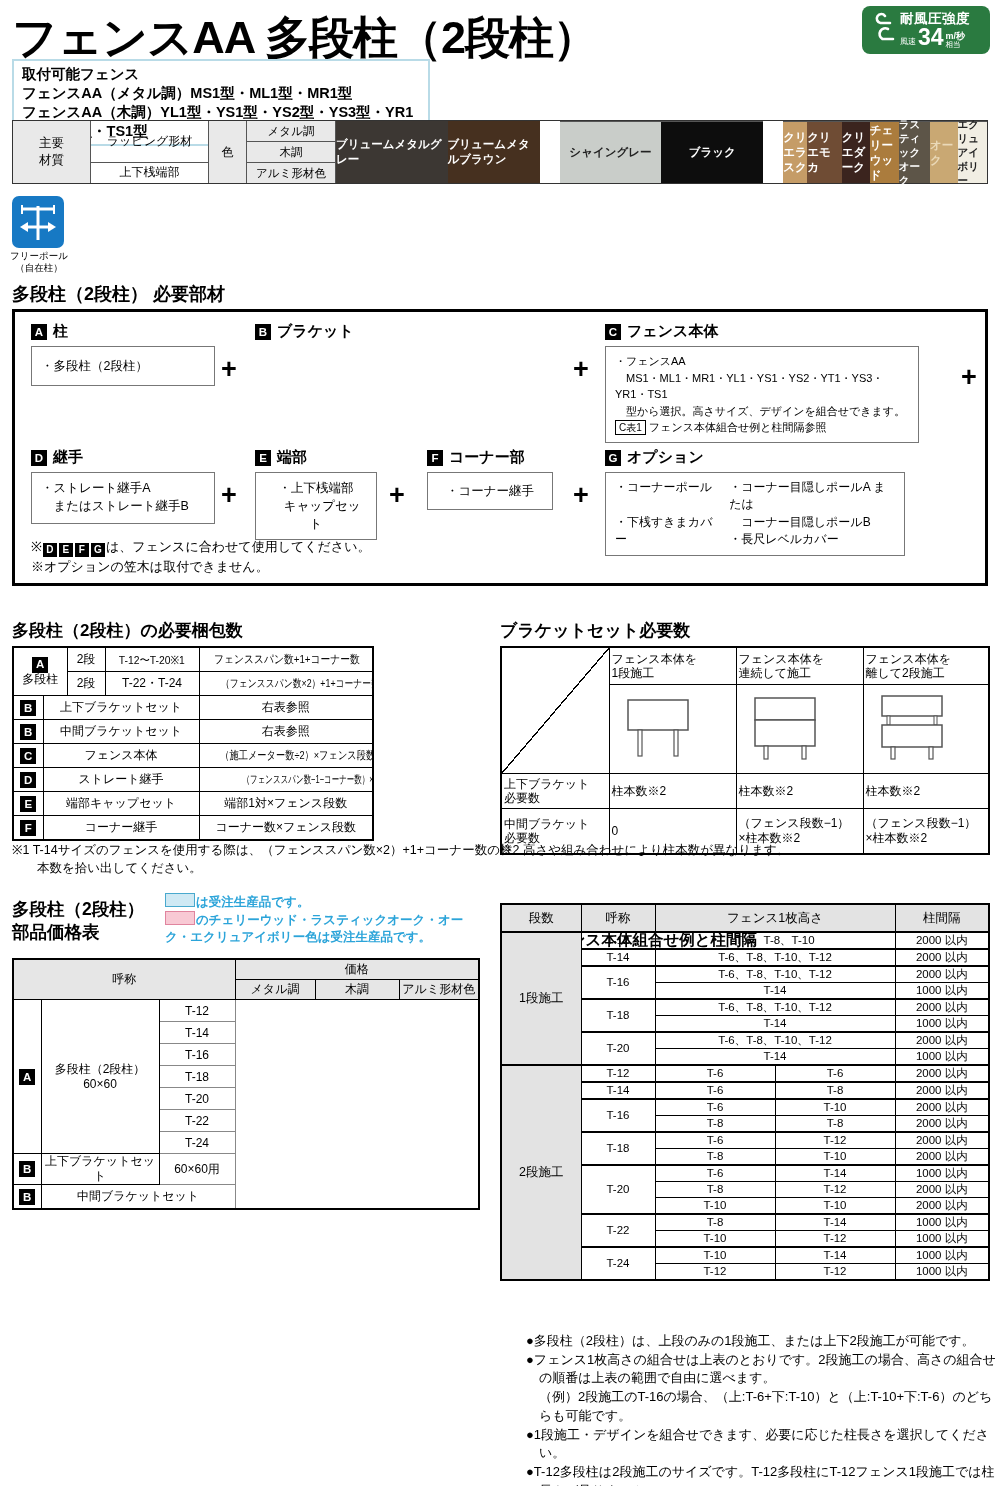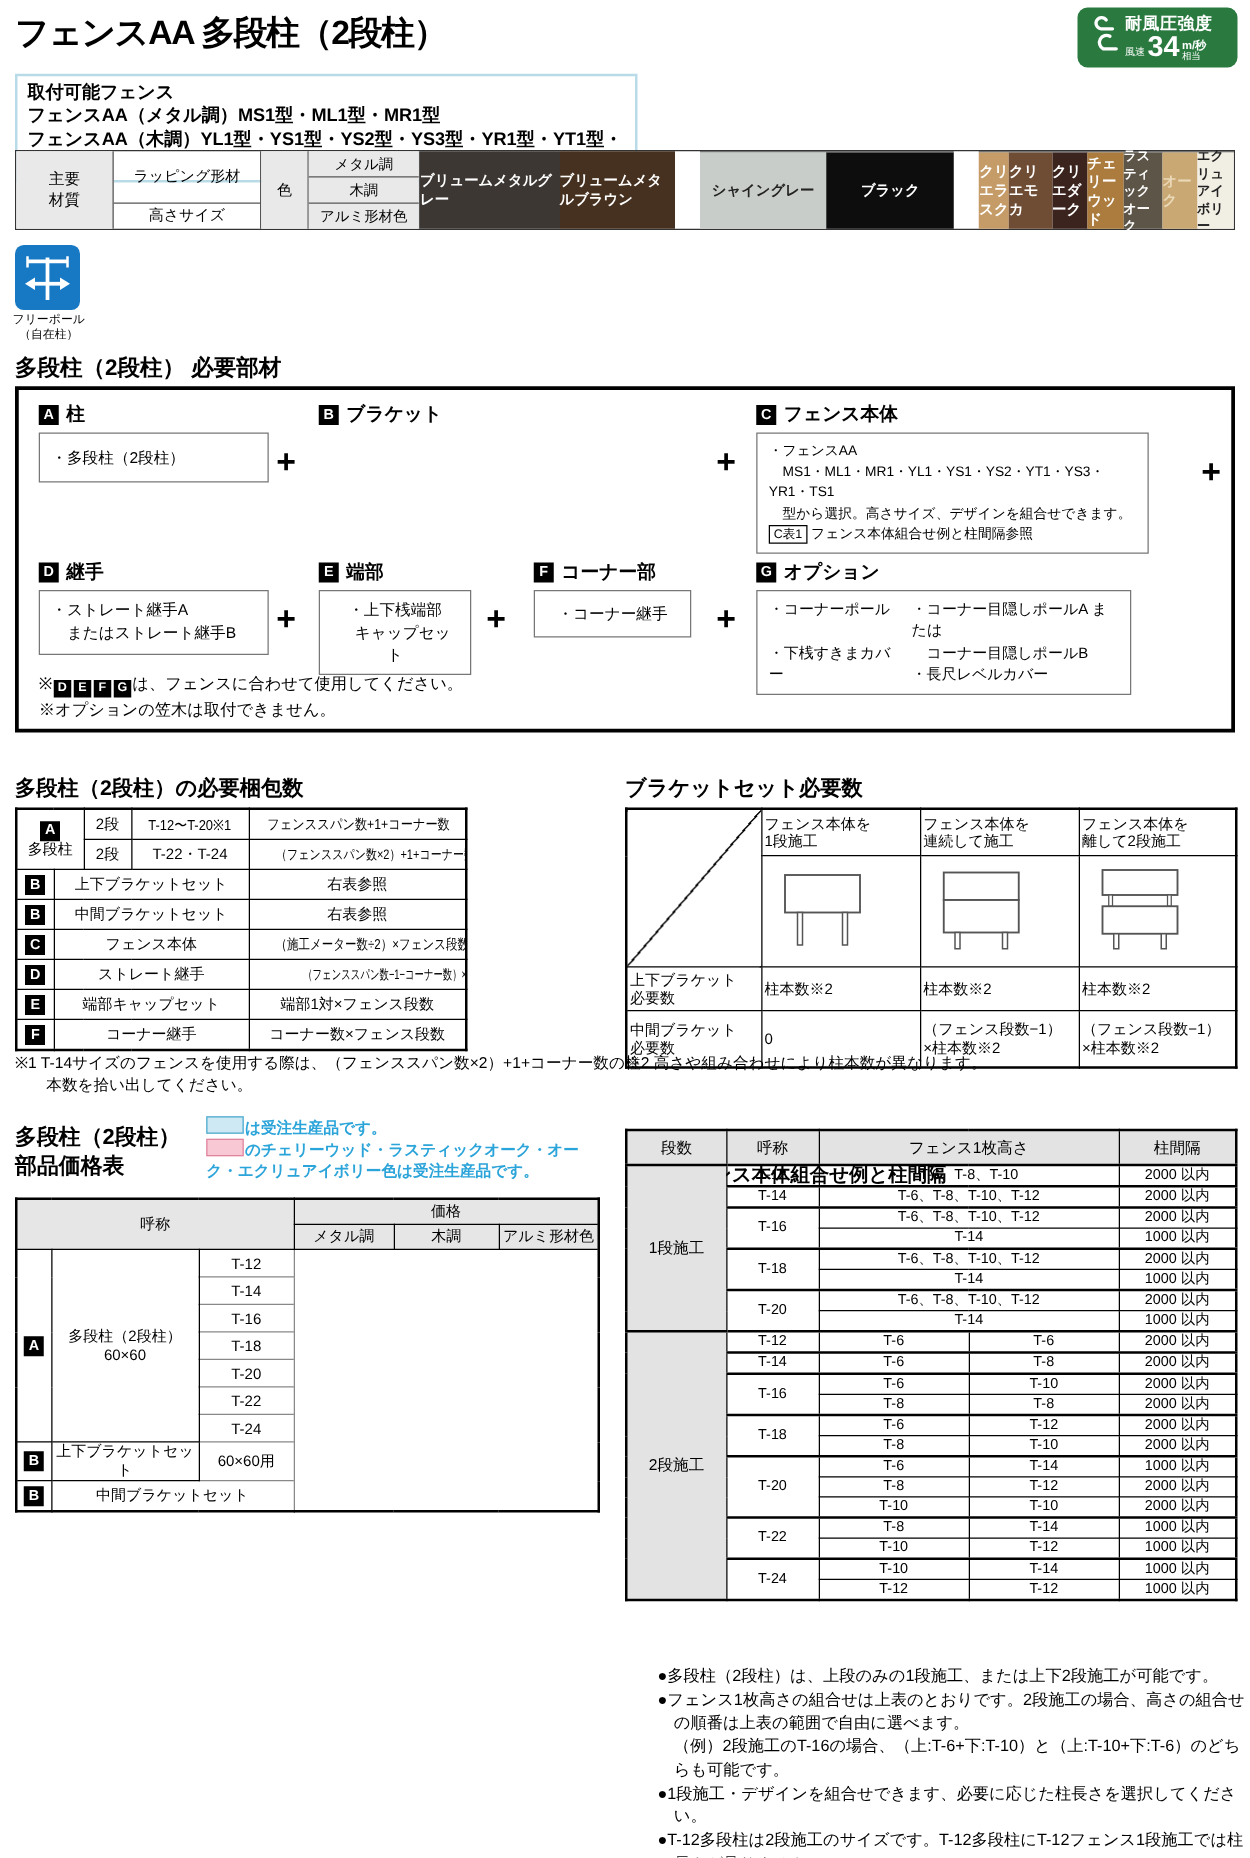--- a/index.html
+++ b/index.html
@@ -2,33 +2,33 @@
 <html><head>
 <meta charset="utf-8">
 <style>
   html,body{margin:0;padding:0;}
   body{width:1000px;height:1486px;position:relative;background:#fff;color:#000;
        font-family:"Liberation Sans",sans-serif;}
   .prewrap{white-space:pre-line;}
   .abs{position:absolute;}
 
   
-  .page-title{top:8px;left:12px;font-size:27px;font-weight:800;letter-spacing:-1px;}
+  .page-title{top:8px;left:12px;font-size:45px;font-weight:800;letter-spacing:-1px;}
   .wind-badge{top:6px;left:862px;width:128px;height:48px;background:#2a7a40;border-radius:8px;
       color:#fff;display:flex;align-items:center;padding:3px 7px;box-sizing:border-box;gap:5px;}
   .wb-text{display:flex;flex-direction:column;line-height:1;}
   .wb-title{font-size:13.5px;font-weight:bold;margin-bottom:3px;letter-spacing:0.5px;}
   .wb-row{display:flex;align-items:flex-end;gap:2px;}
   .wb-speedlabel{font-size:8px;padding-bottom:2px;}
   .wb-value{font-size:23px;font-weight:bold;line-height:0.85;}
   .wb-unitcol{display:flex;flex-direction:column;line-height:1;}
   .wb-unit{font-size:9px;font-weight:bold;}
   .wb-note{font-size:7.5px;}
 
-  .fence-box{top:59px;left:12px;width:498px;border:2px solid #b9dbe7;background:#fff;
+  .fence-box{top:59px;left:12px;width:418px;border:2px solid #b9dbe7;background:#fff;
       padding:4px 8px;box-sizing:border-box;font-size:14.5px;font-weight:bold;line-height:1.3;}
 
   
   .mat-table{top:120px;left:12px;width:976px;height:64px;display:flex;border:1px solid #333;
       box-sizing:border-box;font-size:12px;}
   .mat-cell{display:flex;align-items:center;justify-content:center;text-align:center;box-sizing:border-box;}
   .mat-main{width:78px;background:#e9e9e9;border-right:1px solid #555;font-size:12.5px;}
   .mat-forms{width:117px;display:flex;flex-direction:column;border-right:1px solid #555;}
   .mat-wrap{flex:2;border-bottom:1px solid #555;}
   .mat-alumi{flex:1;}
@@ -148,21 +148,21 @@
   <div>取付可能フェンス</div>
   <div>フェンスAA（メタル調）MS1型・ML1型・MR1型</div>
   <div>フェンスAA（木調）YL1型・YS1型・YS2型・YS3型・YR1型・YT1型・TS1型</div>
 </div>
 
 <div class="abs mat-table">
   <div class="mat-cell mat-main prewrap">主要
 材質</div>
   <div class="mat-forms">
     <div class="mat-cell mat-wrap">ラッピング形材</div>
-    <div class="mat-cell mat-alumi">高さサイズ</div>
+    <div class="mat-cell mat-alumi">上下桟端部</div>
   </div>
   <div class="mat-cell mat-color">色</div>
   <div class="mat-types">
     <div class="mat-cell mat-type">メタル調</div>
     <div class="mat-cell mat-type">木調</div>
     <div class="mat-cell mat-type">アルミ形材色</div>
   </div>
   <div class="mat-sw">
     <div class="sw-row">
       <div class="sw" style="flex: 356 1 0%; background-color: rgb(60, 55, 51); color: rgb(255, 255, 255);">ブリュームメタルグレー</div>

